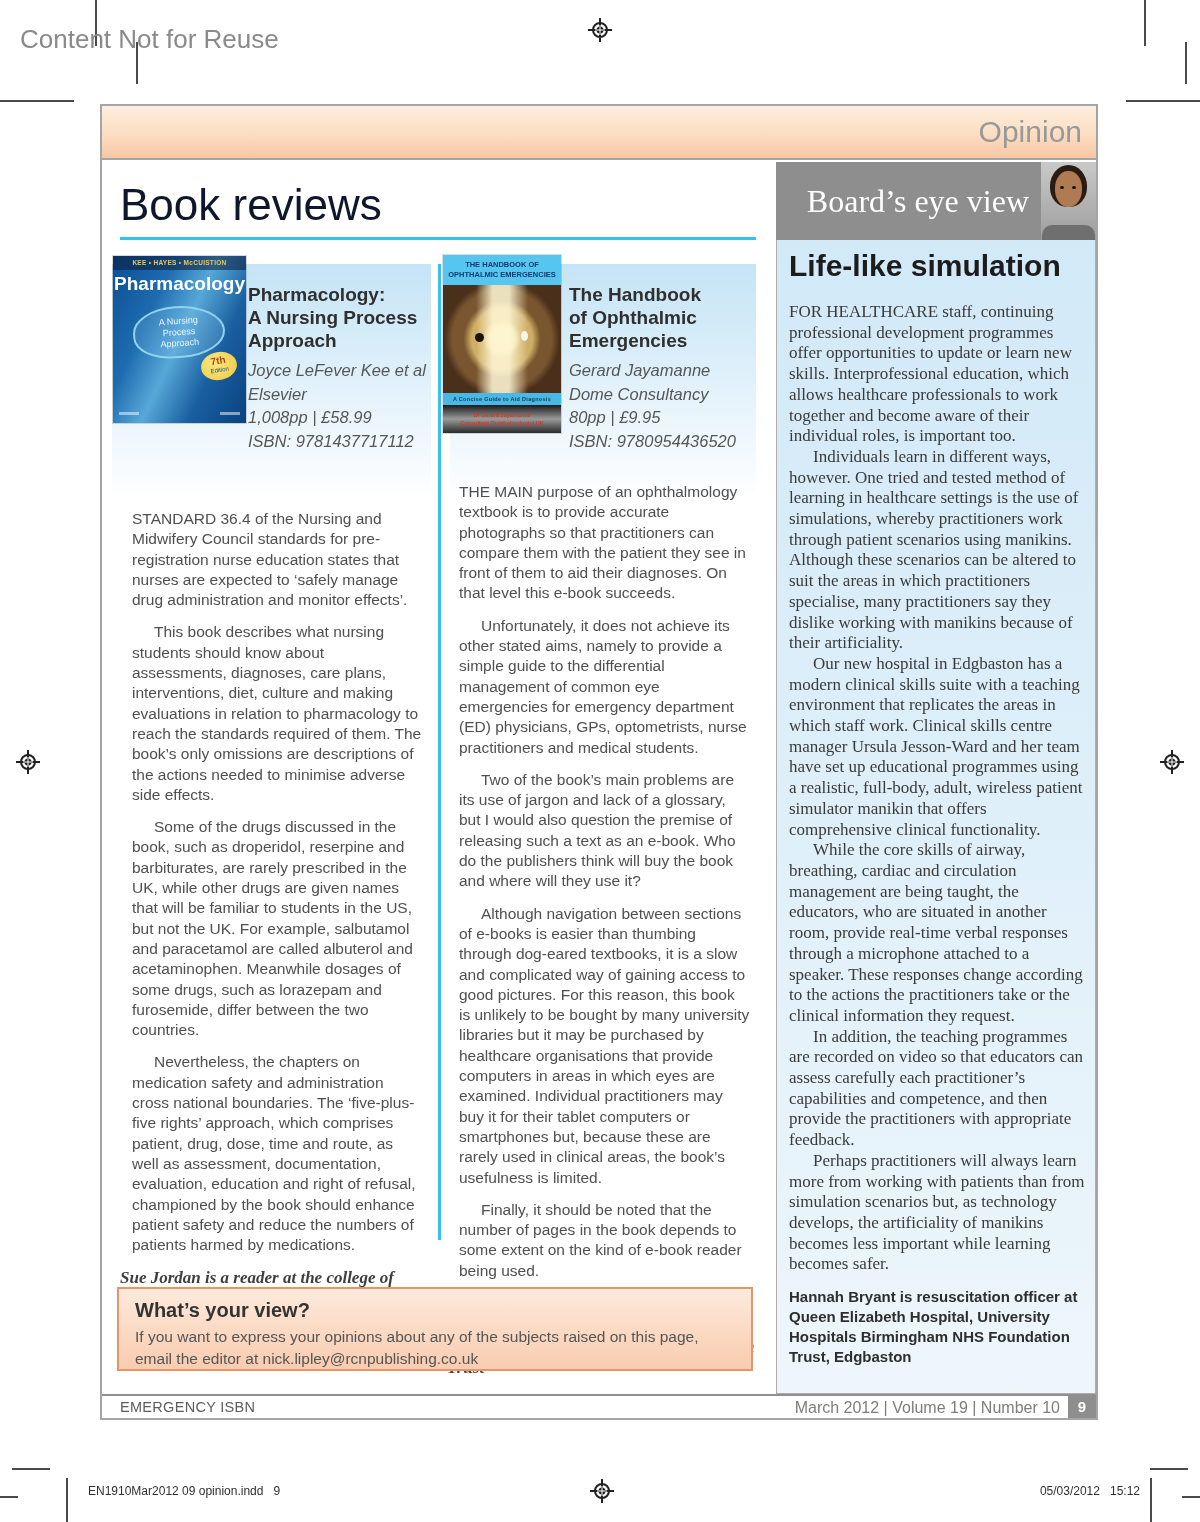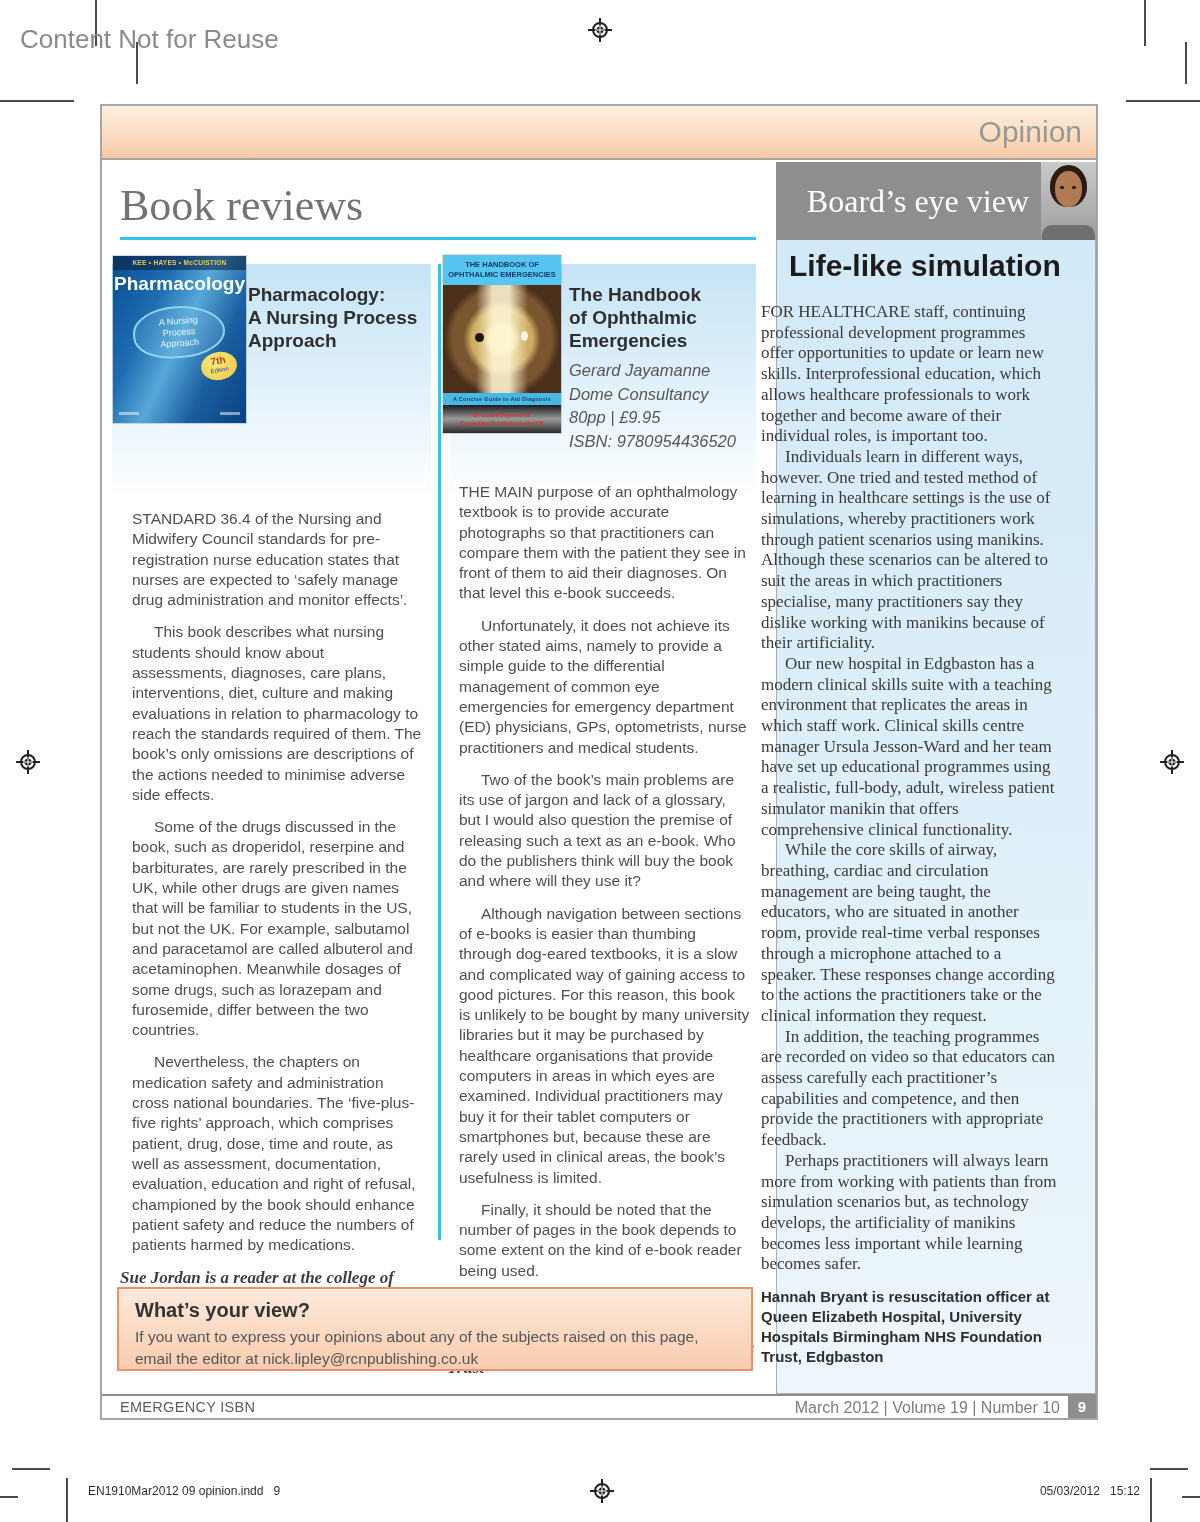--- a/index.html
+++ b/index.html
@@ -16,21 +16,21 @@
   
   .frame{left:100px;top:104px;width:998px;height:1316px;border:2px solid #a5a5a5;box-sizing:border-box;}
 
   
   .banner{left:102px;top:106px;width:994px;height:52px;
           background:linear-gradient(180deg,#fdeede 0%,#fbddc2 55%,#f7c7a4 100%);
           border-bottom:2px solid #a5a5a5;box-sizing:content-box;}
   .banner-label{position:absolute;right:14px;top:0;line-height:52px;font-size:30px;color:#989898;}
 
   
-  .section-title{left:120px;top:180px;font-family:Liberation Serif, serif;font-size:44px;color:#737373;}
+  .section-title{left:120px;top:180px;font-family:Liberation Sans, sans-serif;font-size:44px;color:#0f172a;}
   .cyan-rule{left:120px;top:237px;width:636px;height:3px;background:#35c3ec;}
 
   
   .panel{background:linear-gradient(180deg,#c5e4f5 0%,#ddeffa 45%,#fdfeff 100%);}
   .panel1{left:112px;top:264px;width:319px;height:229px;}
   .panel2{left:450px;top:264px;width:306px;height:229px;}
   .divider{left:438px;top:264px;width:3px;height:976px;background:#35c3ec;}
 
   
   .cover{overflow:hidden;box-shadow:0 0 0 1px rgba(0,0,0,0.15);}
@@ -93,21 +93,21 @@
   .portrait{left:1041px;top:162px;width:55px;height:78px;background:linear-gradient(180deg,#c9c9c9,#9e9e9e);overflow:hidden;}
   .p-hair{position:absolute;left:9px;top:3px;width:37px;height:42px;background:#2a1c12;border-radius:50% 50% 46% 46%;}
   .p-face{position:absolute;left:14px;top:9px;width:27px;height:36px;background:#b07a52;border-radius:48%;}
   .p-eye{position:absolute;top:24px;width:4px;height:3px;background:#1a1208;border-radius:50%;}
   .p-shoulders{position:absolute;left:1px;bottom:0;width:53px;height:15px;background:#6f6f6f;border-radius:10px 10px 0 0;}
 
   .blue-box{left:776px;top:240px;width:320px;height:1154px;box-sizing:border-box;
             border:1px solid #adadad;border-top:none;
             background:linear-gradient(180deg,#d2e9f7 0%,#dceef9 40%,#edf6fb 100%);}
   .op-title{left:789px;top:249px;font-size:30px;font-weight:bold;color:#1c1c1c;}
-  .op-body{left:761px;top:302px;width:296px;font-family:"Liberation Serif",serif;font-size:17px;
+  .op-body{left:789px;top:302px;width:296px;font-family:"Liberation Serif",serif;font-size:17px;
            line-height:20.7px;color:#3a3a3a;}
   .op-body p{margin:0;}
   .op-body p + p{text-indent:24px;}
   .op-attribution{margin-top:12px;font-family:"Liberation Sans",sans-serif;font-weight:bold;
                   font-size:15px;line-height:20px;color:#2e2e2e;}
 
   
   .footer-line{left:102px;top:1394px;width:994px;height:2px;background:#8f8f8f;}
   .footer-left{left:120px;top:1399px;font-size:14.5px;color:#5d5d5d;letter-spacing:.3px;}
   .footer-right{left:690px;top:1399px;width:370px;text-align:right;font-size:16px;color:#7d7d7d;}
@@ -202,20 +202,26 @@
     <div class="c2-glint"></div>
     <div class="c2-strip">A Concise Guide to Aid Diagnosis</div>
     <div class="c2-credit pre">Dr Gerard Jayamanne
 Consultant Ophthalmologist UK</div>
   </div>
 
   <div class="m meta meta1">
     <div class="book-title pre">Pharmacology:
 A Nursing Process
 Approach</div>
+    <div class="book-info">
+      <div>Joyce LeFever Kee et al</div>
+      <div>Elsevier</div>
+      <div>1,008pp | £58.99</div>
+      <div>ISBN: 9781437717112</div>
+    </div>
   </div>
 
   <div class="m meta meta2">
     <div class="book-title pre">The Handbook
 of Ophthalmic
 Emergencies</div>
     <div class="book-info">
       <div>Gerard Jayamanne</div>
       <div>Dome Consultancy</div>
       <div>80pp | £9.95</div>

